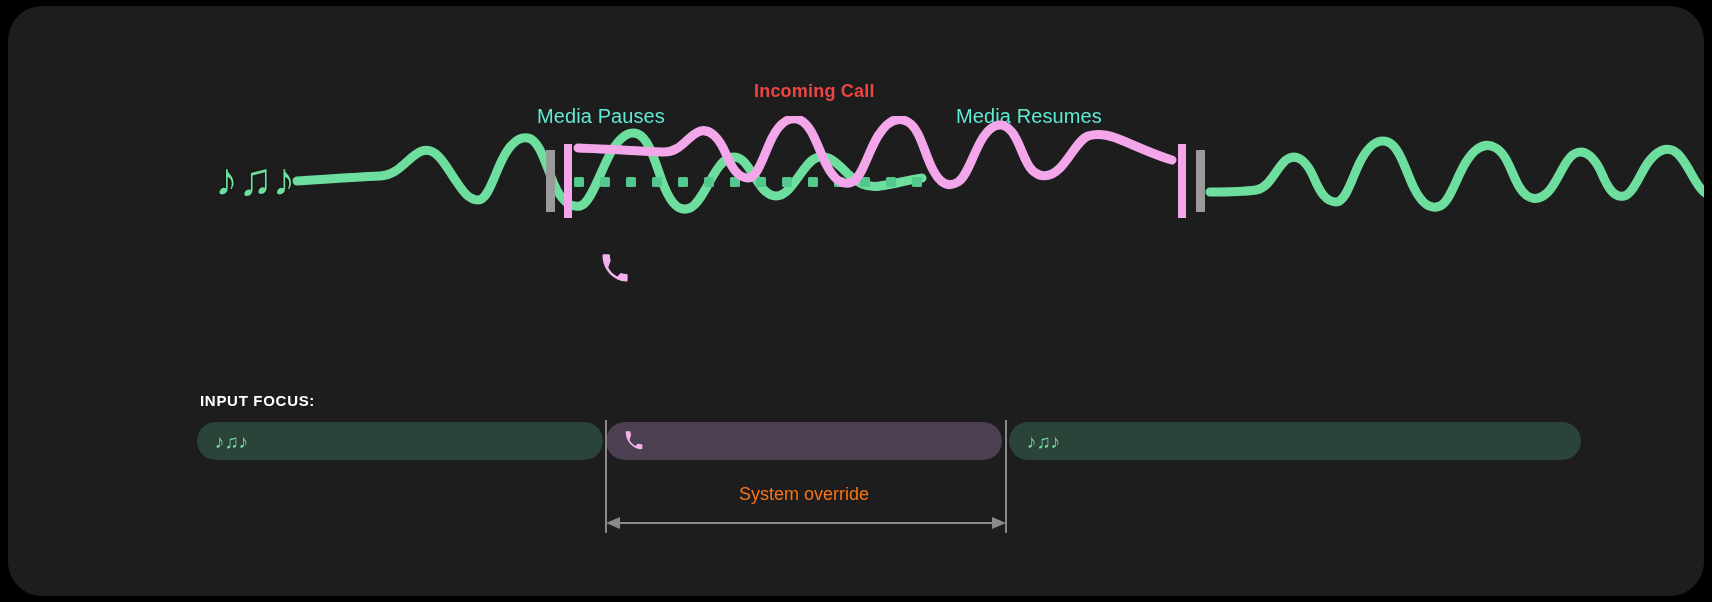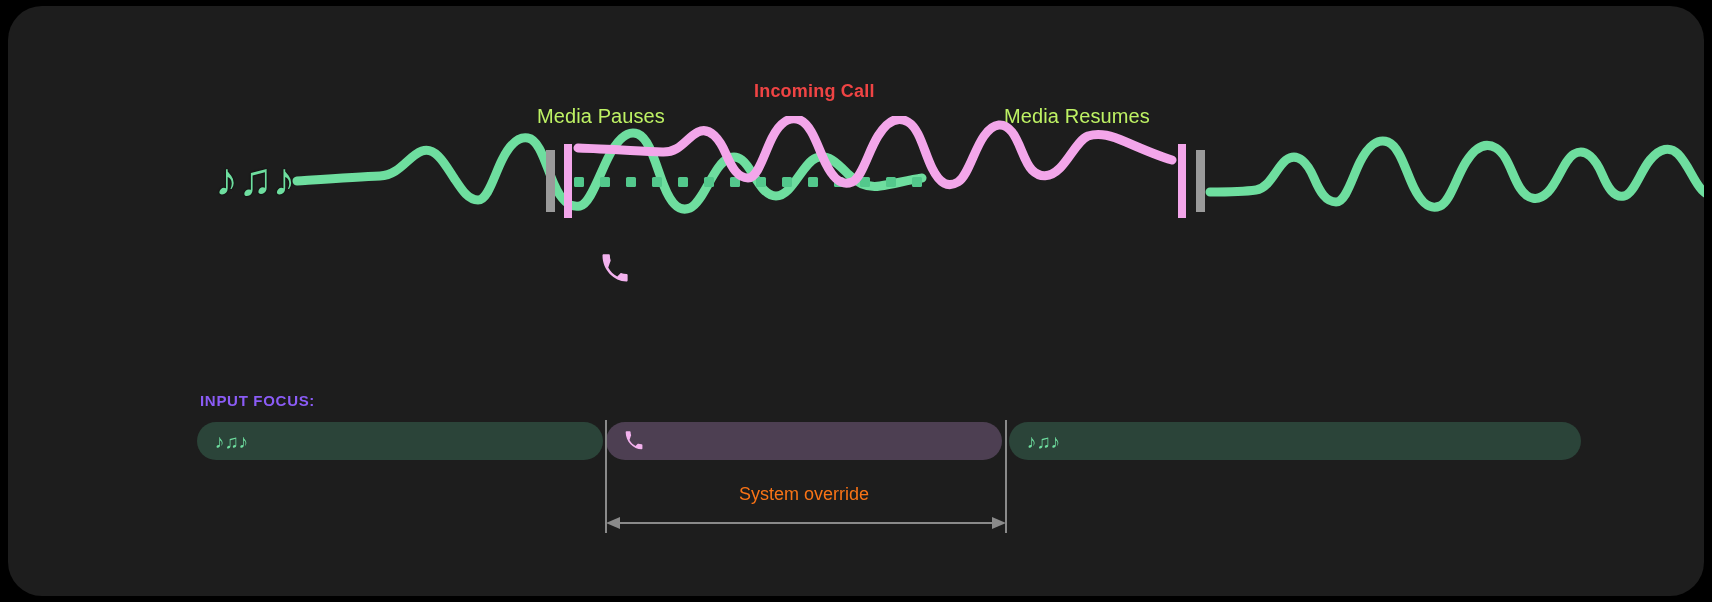--- a/index.html
+++ b/index.html
@@ -31,32 +31,31 @@
     background: #1d1d1d;
     border-radius: 34px;
     overflow: hidden;
   }
 
   
   .tl-label {
     position: absolute;
     white-space: nowrap;
     font-size: 20px;
-    color: #bef264;
+    color: #5eead4;
     font-weight: 400;
     letter-spacing: 0.1px;
   }
   #label-media-pauses {
     left: 529px;
     top: 99px;
   }
   #label-media-resumes {
     left: 948px;
     top: 99px;
-    margin-left: 48px;
   }
   #label-incoming-call {
     left: 746px;
     top: 75px;
     font-size: 18px;
     color: #ef4444;
     font-weight: 700;
     letter-spacing: 0.2px;
   }
 
@@ -94,21 +93,21 @@
   }
   #phone-call-icon svg { display:block; }
 
   
   #input-focus-label {
     position: absolute;
     left: 192px;
     top: 386px;
     font-size: 15px;
     font-weight: 700;
-    color: #8b5cf6;
+    color: #ffffff;
     letter-spacing: 0.7px;
   }
 
   .focus-bar {
     position: absolute;
     top: 416px;
     height: 38px;
     border-radius: 19px;
     display: flex;
     align-items: center;

